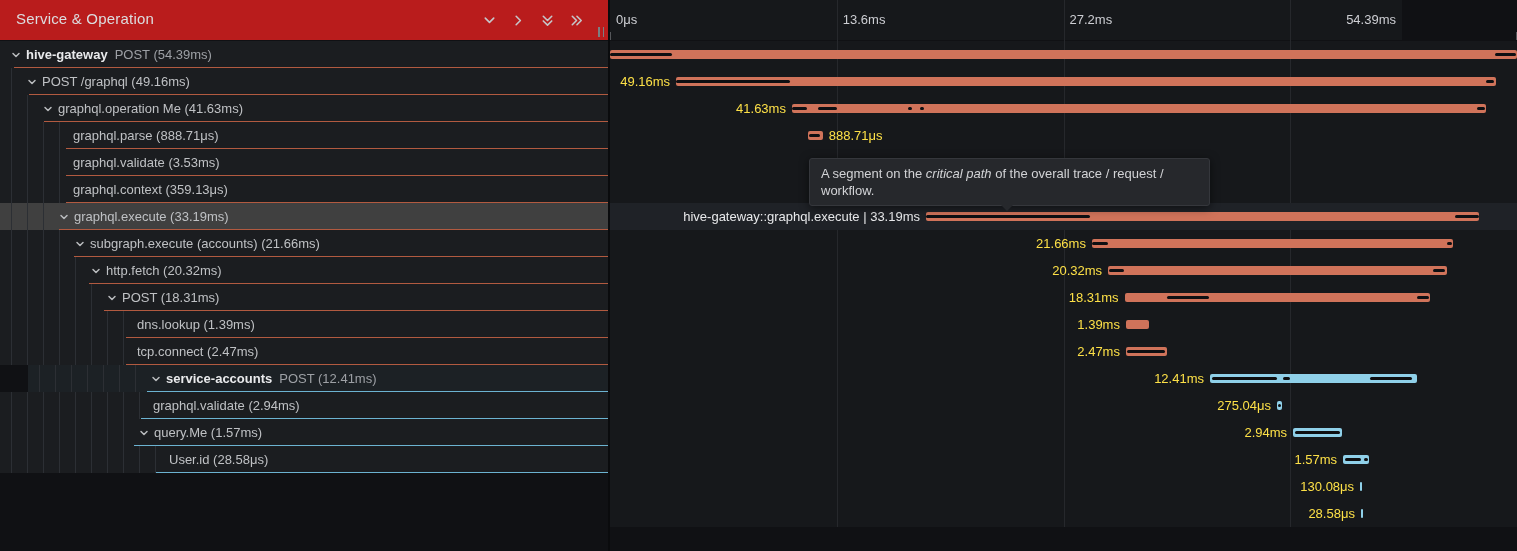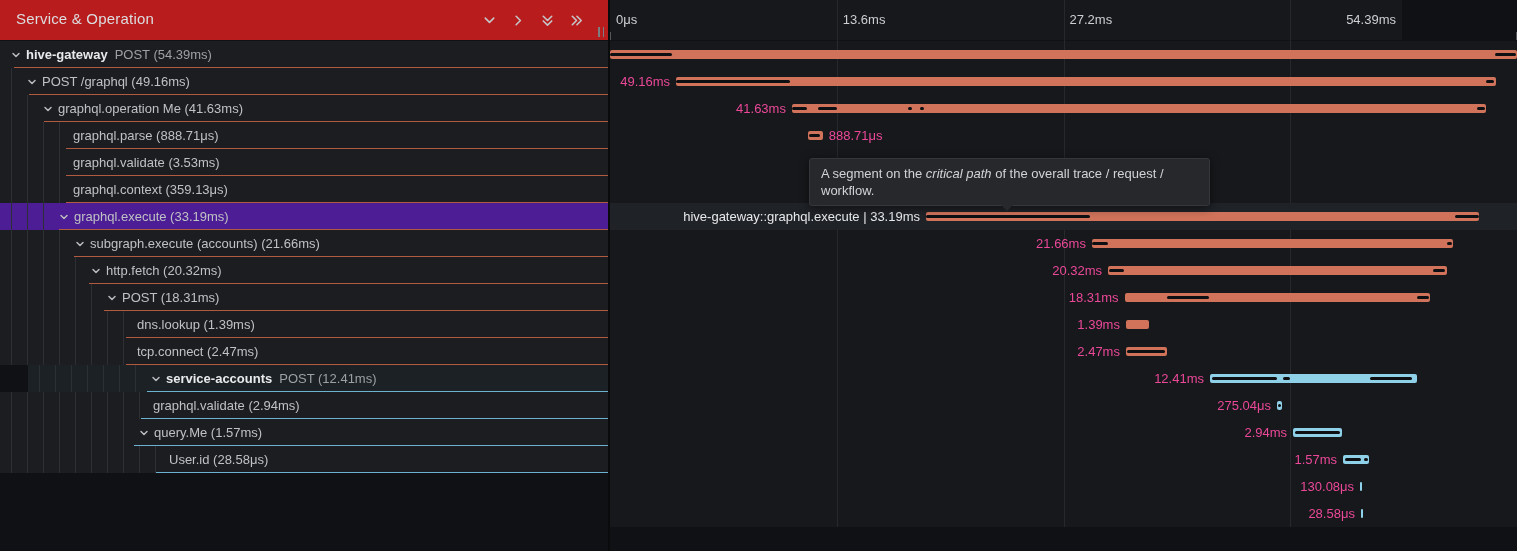--- a/index.html
+++ b/index.html
@@ -9,21 +9,21 @@
   .left-panel{position:absolute;left:0;top:0;width:608px;height:551px;}
   .left-header{position:relative;height:40px;background:#b91c1c;}
   .title{position:absolute;left:16px;top:10px;font-size:15px;font-weight:500;color:#dcdddf;letter-spacing:.2px;}
   .hdr-icons{position:absolute;right:24px;top:12px;display:flex;gap:13px;}
   .icon-btn{width:16px;height:16px;color:#c5c6c9;cursor:pointer;display:flex;align-items:center;justify-content:center;}
   .grip{position:absolute;right:4px;top:27px;display:flex;gap:3px;}
   .grip i{display:block;width:1.5px;height:10px;background:#7c7e82;}
   .tree{position:absolute;left:0;top:41px;width:608px;}
   .trow{position:relative;height:27px;display:flex;align-items:center;background:#1b1d20;
         padding-left:11px;box-sizing:border-box;cursor:pointer;}
-  .trow.hov{background:#4c1d95;}
+  .trow.hov{background:#404040;}
   .trow.sel{background:#1c2125;margin-left:28px;}
   .ind{flex:0 0 15px;align-self:stretch;border-left:1px solid #2c2f34;}
   .leafpad{flex:0 0 12px;align-self:stretch;border-left:1px solid #2c2f34;}
   .twisty{flex:0 0 14px;color:#b9bbbe;display:flex;align-items:center;}
   .tlabel{font-size:13px;color:#bfc1c4;white-space:nowrap;overflow:hidden;margin-left:1px;}
   .tlabel b{color:#e9eaec;font-weight:700;margin-right:7px;}
   .tlabel .dim{color:#9da0a5;}
   .row-line{position:absolute;bottom:0;height:1px;right:0;}
   
   .divider{position:absolute;left:608px;top:0;width:2px;height:551px;background:#0a0b0d;cursor:col-resize;}
@@ -31,21 +31,21 @@
   .right-panel{position:absolute;left:610px;top:0;width:907px;height:551px;}
   .ruler{position:absolute;left:0;top:0;width:756px;height:40px;background:#16181b;padding-left:36px;}
   .rows-bg{position:absolute;left:0;top:41px;width:907px;height:486px;background:#16181b;}
   .gridline{position:absolute;top:0;width:1px;height:527px;background:#26282c;}
   .rtick-label{position:absolute;top:12px;font-size:13px;color:#cdced3;white-space:nowrap;}
   .rtick{position:absolute;top:32px;width:1px;height:8px;background:#55575b;}
   .brow{position:absolute;left:0;width:907px;height:27px;}
   .brow.hov{background:#1f2227;}
   .bar{position:absolute;top:9px;height:9px;border-radius:2px;z-index:2;}
   .critseg{position:absolute;top:12px;height:3px;background:#0e0f12;border-radius:1.5px;z-index:3;}
-  .blabel{position:absolute;top:7px;font-size:13px;line-height:14px;color:#ec4899;white-space:nowrap;z-index:2;}
+  .blabel{position:absolute;top:7px;font-size:13px;line-height:14px;color:#fde047;white-space:nowrap;z-index:2;}
   .blabel.emph{color:#e8e9eb;font-weight:500;}
   
   .tooltip{position:absolute;left:199px;top:158px;width:377px;padding:6px 11px;z-index:10;
            background:#26282c;border:1px solid #35373c;border-radius:3px;
            font-size:13px;line-height:17px;color:#d2d3d6;box-shadow:0 2px 10px rgba(0,0,0,.55);}
   .tooltip i{font-style:italic;}
   .tooltip-arrow{position:absolute;left:390px;top:204px;width:0;height:0;z-index:11;
                  border:7px solid transparent;border-top-color:#26282c;border-bottom-width:0;}
 </style>
 </head>

